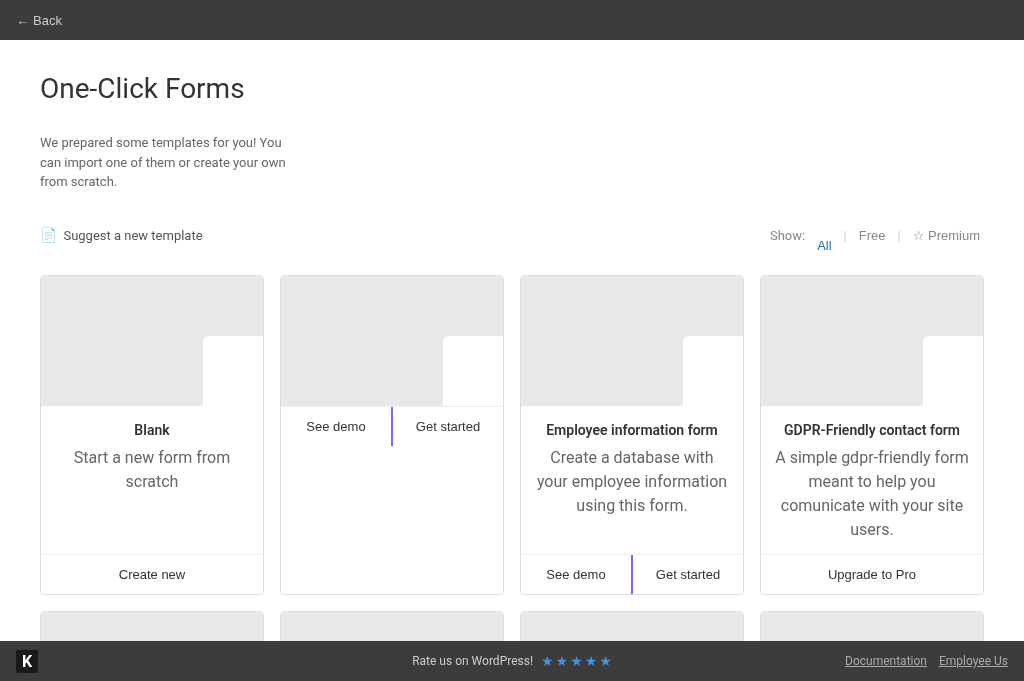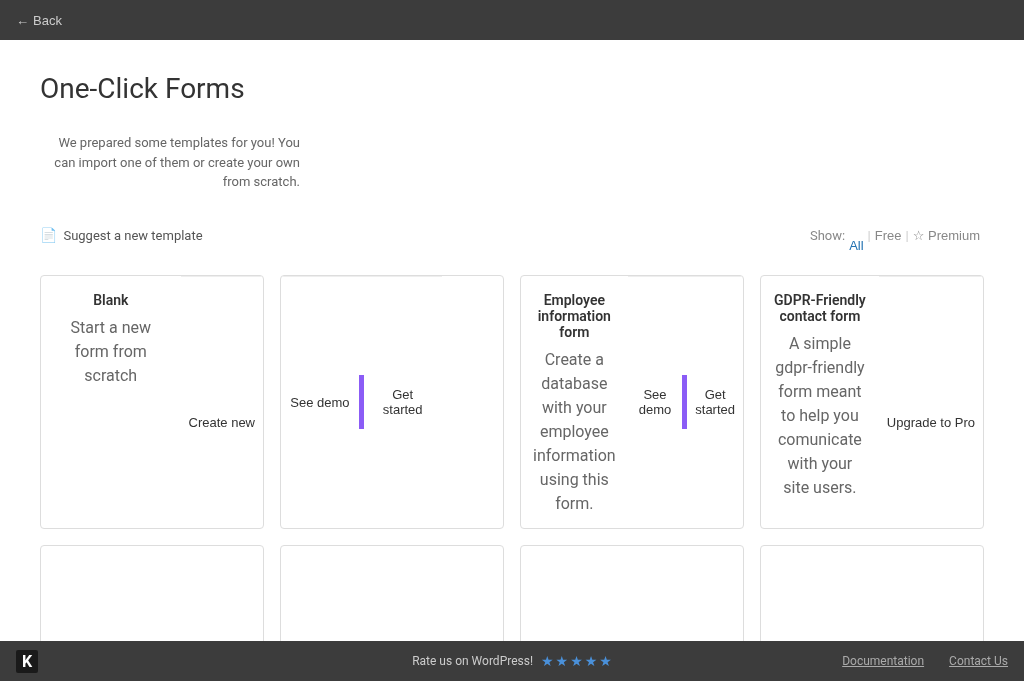--- a/index.html
+++ b/index.html
@@ -39,21 +39,20 @@
       font-weight: 400;
       color: #333;
       margin-bottom: 28px;
     }
     .page-subtitle {
       font-size: 13px;
       color: #666;
       line-height: 1.5;
       max-width: 260px;
       margin-bottom: 24px;
-      text-align: right;
     }
 
     .toolbar {
       display: flex;
       align-items: center;
       justify-content: space-between;
       margin-bottom: 20px;
     }
     .suggest-link {
       display: flex;
@@ -64,20 +63,21 @@
       cursor: pointer;
       text-decoration: none;
     }
     .suggest-icon {
       font-size: 14px;
       color: #777;
     }
     .show-filter {
       display: flex;
       align-items: center;
+      gap: 8px;
       font-size: 13px;
       color: #666;
       justify-content: flex-end;
     }
     .filter-label { color: #888; }
     .filter-btn {
       background: none;
       border: none;
       cursor: pointer;
       font-size: 13px;
@@ -93,20 +93,21 @@
       grid-template-columns: repeat(4, 1fr);
       gap: 16px;
     }
 
     .card {
       background: #fff;
       border: 1px solid #ddd;
       border-radius: 4px;
       overflow: hidden;
       display: flex;
+      flex-direction: column;
     }
 
     .card-thumbnail {
       background: #e8e8e8;
       height: 130px;
       position: relative;
       overflow: hidden;
       display: flex;
       align-items: center;
       justify-content: center;
@@ -152,23 +153,23 @@
       flex: 1;
       background: none;
       border: none;
       padding: 12px 8px;
       font-size: 13px;
       color: #333;
       cursor: pointer;
       text-align: center;
     }
     .card-btn + .card-btn {
-      border-left: 5px solid #8b5cf6;
-    }
-    .card-btn.full { flex: unset; width: 100%; margin-top: 41px; }
+      border-left: 2px solid #8b5cf6;
+    }
+    .card-btn.full { flex: unset; width: 100%; }
 
     
     .bottom-bar {
       background: #3c3c3c;
       height: 40px;
       display: flex;
       align-items: center;
       padding: 0 16px;
       flex-shrink: 0;
       position: relative;
@@ -195,21 +196,21 @@
       display: flex;
       gap: 2px;
     }
     .star {
       color: #4a90d9;
       font-size: 14px;
     }
     .bottom-links {
       margin-left: auto;
       display: flex;
-      gap: 25px;
+      gap: 12px;
     }
     .bottom-link {
       font-size: 12px;
       color: #aaa;
       cursor: pointer;
       text-decoration: underline;
     }
   </style>
 </head>
 <body>
@@ -304,15 +305,15 @@
     <div class="stars">
       <span class="star">★</span>
       <span class="star">★</span>
       <span class="star">★</span>
       <span class="star">★</span>
       <span class="star">★</span>
     </div>
   </div>
   <div class="bottom-links">
     <a class="bottom-link">Documentation</a>
-    <a class="bottom-link">Contact Us</a>
+    <a class="bottom-link">Employee Us</a>
   </div>
 </div>
 
 </body></html>

